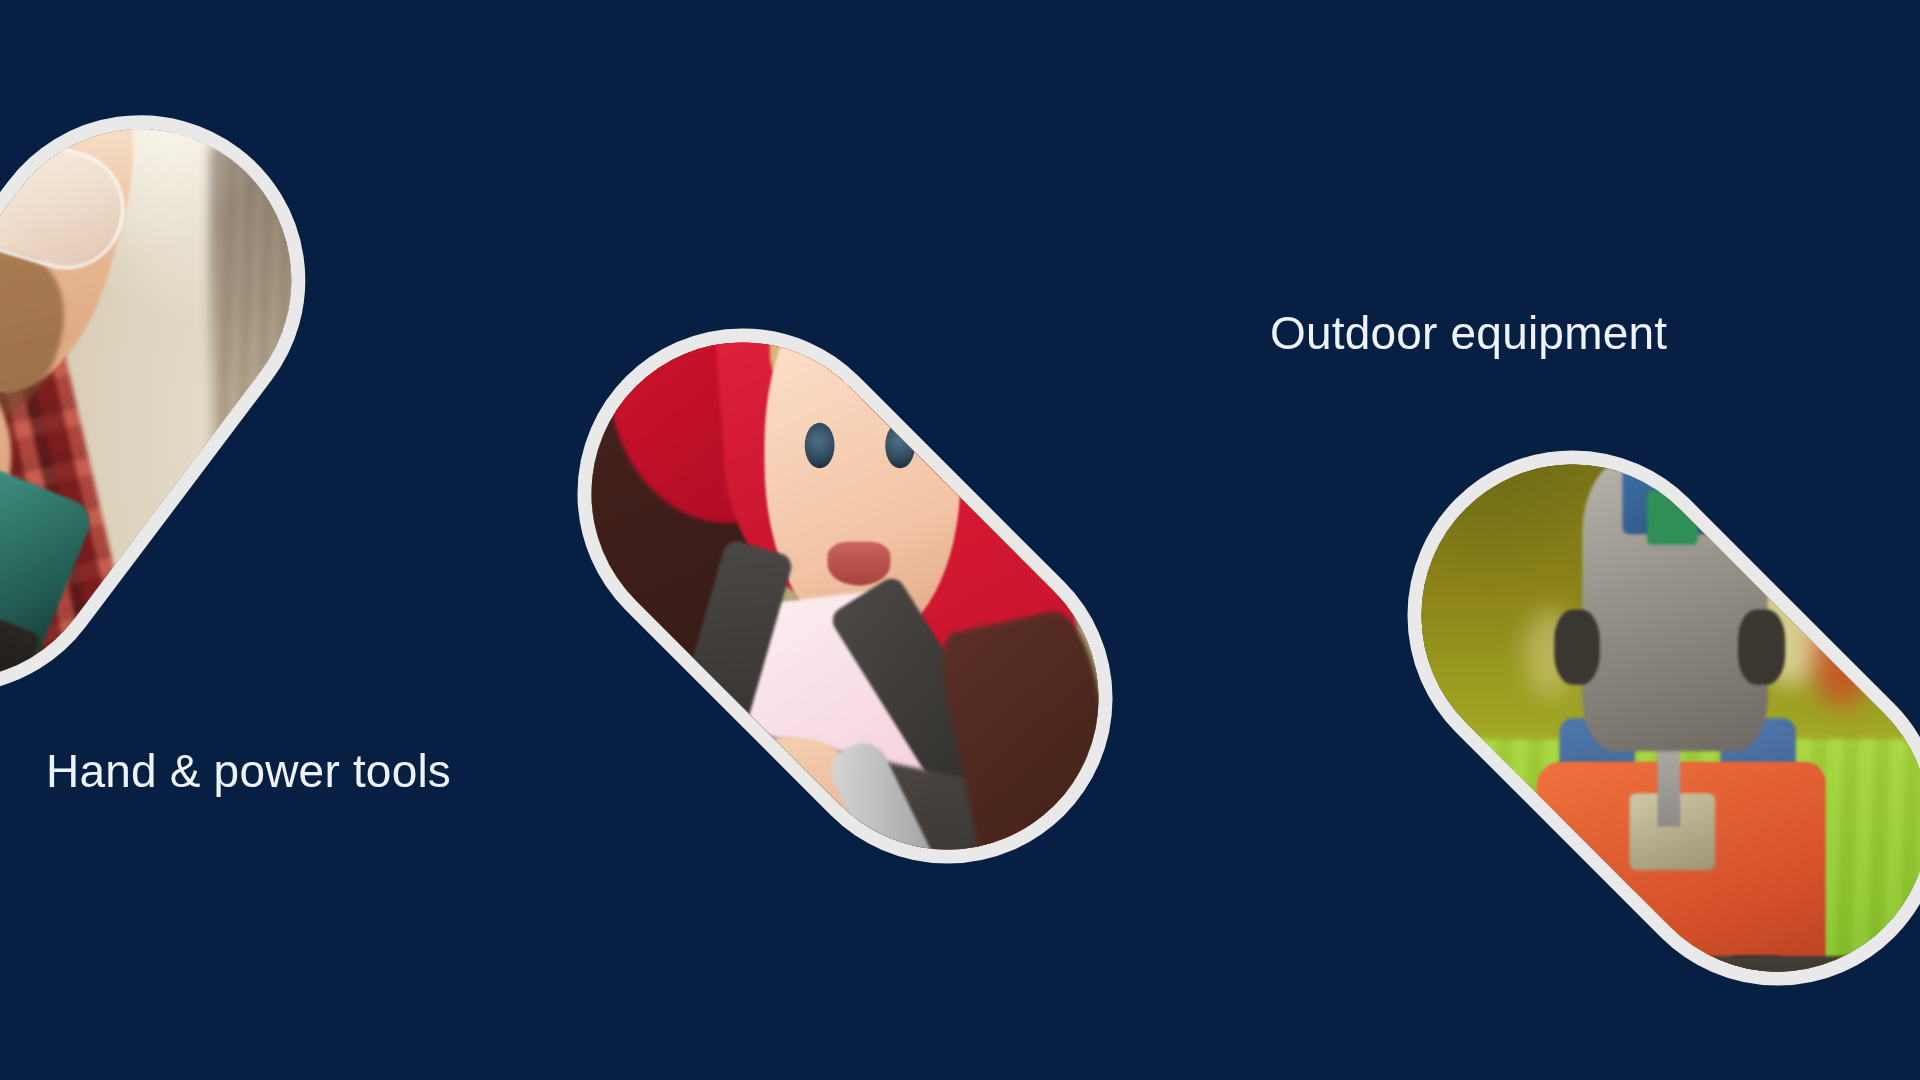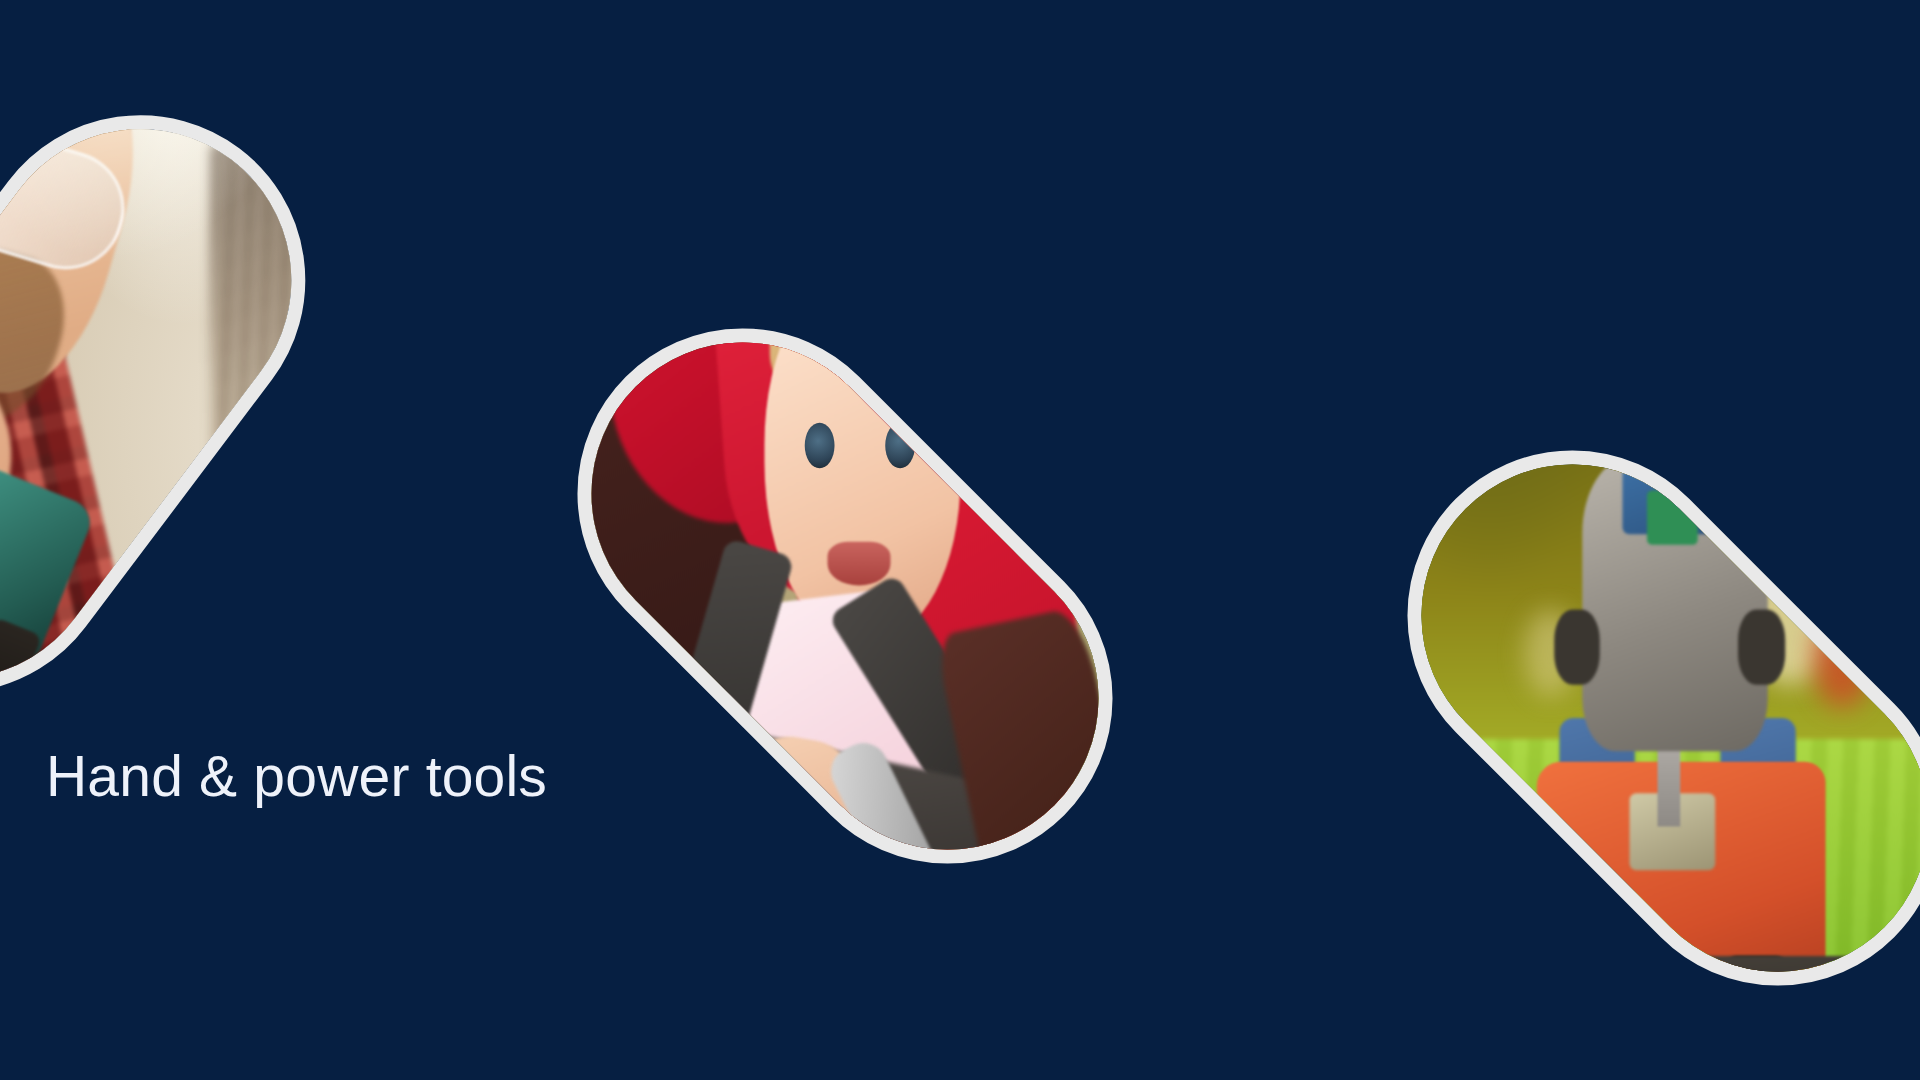--- a/index.html
+++ b/index.html
@@ -490,21 +490,21 @@
 
         <div class="tl-hand"></div>
         <div class="tl-drill-green"></div>
         <div class="tl-drill-chuck"></div>
         <div class="tl-bit"></div>
         <div class="tl-glow"></div>
       </div>
     </div>
   </div>
 
-  <div class="label" id="label-tools" style="left: 46px; top: 748px; font-size: 57px; color: rgb(238, 242, 250);">Hand &amp; power tools</div>
+  <div class="label" id="label-tools" style="left: 46px; top: 748px; font-size: 46px; color: rgb(238, 242, 250);">Hand &amp; power tools</div>
 
   <div class="card" id="card-baby" style="border-color: rgb(233, 233, 233);">
     <div class="photo">
       <div class="scene sc-baby">
         <div class="bb-bgblur"></div>
         <div class="bb-dark-panel"></div>
         <div class="bb-canopy"></div>
         <div class="bb-canopy2"></div>
         <div class="bb-seat"></div>
         <div class="bb-tuft"></div>
@@ -550,14 +550,15 @@
         <div class="ot-glove r"></div>
         <div class="ot-boot l"></div>
         <div class="ot-boot r"></div>
         <div class="ot-mower-deck"></div>
         <div class="ot-mower-front"></div>
 
       </div>
     </div>
   </div>
 
+  <div class="label" id="label-outdoor" style="left: 1270px; top: 310px; font-size: 46px; color: rgb(238, 242, 250);">Outdoor equipment</div>
 
 </div>
 
 </body></html>

